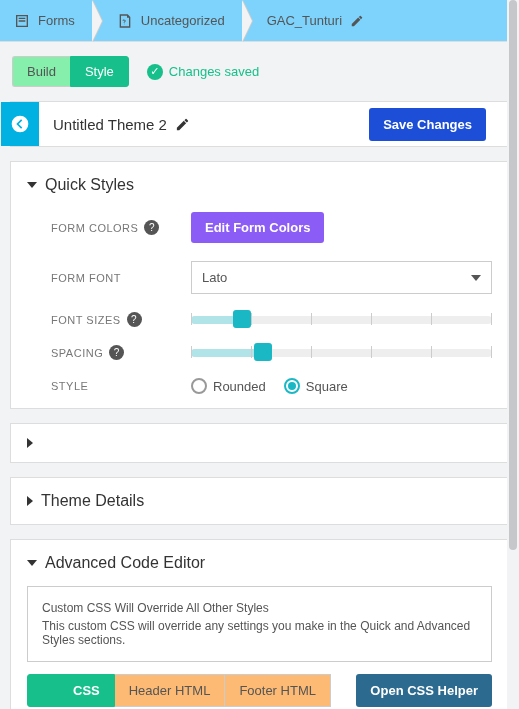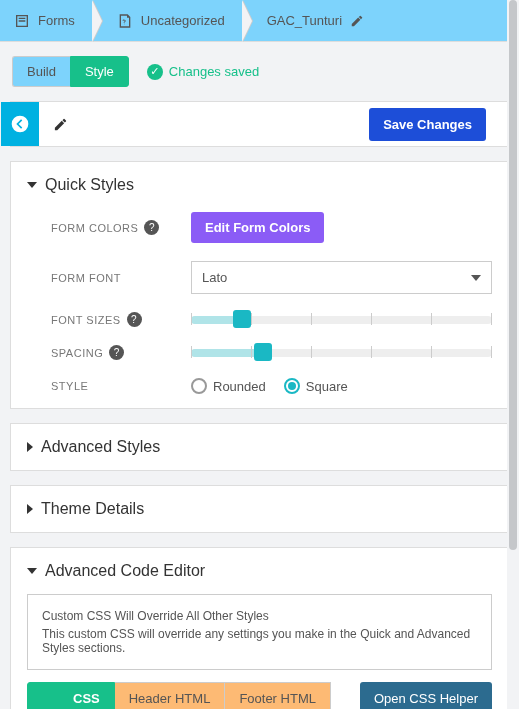--- a/index.html
+++ b/index.html
@@ -9,21 +9,21 @@
 .breadcrumb { display: flex; height: 42px; background: #7dd3fc; border-bottom: 1px solid #ddd; }
 .crumb { display: flex; align-items: center; padding: 0 18px 0 14px; position: relative; color: #555; font-size: 13px; gap: 8px; }
 .crumb::after { content: ""; position: absolute; right: -9px; top: 0; width: 0; height: 0; border-top: 21px solid transparent; border-bottom: 21px solid transparent; border-left: 10px solid #f2f3f5; z-index: 2; }
 .crumb::before { content: ""; position: absolute; right: -10px; top: 0; width: 0; height: 0; border-top: 21px solid transparent; border-bottom: 21px solid transparent; border-left: 10px solid #ccc; z-index: 1; }
 .crumb:last-child::after, .crumb:last-child::before { display:none; }
 .crumb svg { width: 16px; height: 16px; fill: #555; }
 .crumb2, .crumb3 { padding-left: 24px; }
 
 
 .tabrow { display: flex; align-items: center; padding: 14px 12px; gap: 0; }
-.tab { padding: 7px 14px; font-size: 13px; border: 1px solid #ccc; color: #555; background: #7dd3fc; cursor: pointer; }
+.tab { padding: 7px 14px; font-size: 13px; border: 1px solid #ccc; color: #555; background: #86efac; cursor: pointer; }
 .tab:first-of-type { border-radius: 3px 0 0 3px; border-right: none; }
 .tab.active { background: #17c08a; color: #fff; border-color: #17c08a; border-radius: 0 3px 3px 0; }
 .saved { display: flex; align-items: center; gap: 6px; color: #17c08a; font-size: 13px; margin-left: 18px; }
 .saved-icon { width: 16px; height: 16px; border-radius: 50%; background: #17c08a; display: flex; align-items: center; justify-content: center; color: #fff; font-size: 11px; }
 
 
 .titlebar { display: flex; align-items: center; background: #fff; border: 1px solid #ddd; margin: 0 10px; }
 .backbtn { width: 38px; height: 44px; background: #00b1e1; display: flex; align-items: center; justify-content: center; cursor: pointer; margin-left: -10px; }
 .backbtn svg { width: 20px; height: 20px; fill: #fff; }
 .titlename { flex: 1; padding: 0 14px; font-size: 15px; color: #333; display: flex; align-items: center; gap: 8px; }
@@ -56,21 +56,21 @@
 .radio-inner { width: 8px; height: 8px; border-radius: 50%; background: #1ab8c4; }
 
 .notebox { border: 1px solid #ccc; padding: 14px 14px; margin-top: 14px; font-size: 12px; color: #555; }
 .notebox .notetitle { margin-bottom: 4px; }
 
 .codetabs { display: flex; margin-top: 12px; align-items: center; }
 .codetab { padding: 8px 14px; font-size: 13px; border: 1px solid #ccc; color: #555; background: #fdba74; cursor: pointer; }
 .codetab:first-child { border-radius: 3px 0 0 3px; padding-left: 45px; }
 .codetab.active { background: #17c08a; color: #fff; border-color: #17c08a; font-weight: 600; }
 .codetab + .codetab { border-left: none; }
-.csshelper { margin-left: auto; background: #2c6b8f; color: #fff; border: none; padding: 9px 14px; font-size: 13px; font-weight: 400; border-radius: 3px; cursor: pointer; }
+.csshelper { margin-left: auto; background: #2c6b8f; color: #fff; border: none; padding: 9px 14px; font-size: 13px; font-weight: 700; border-radius: 3px; cursor: pointer; }
 
 
 .scrollbar { position: absolute; right: 0; top: 0; width: 12px; height: 709px; background: #f2f3f5; }
 .scrollthumb { position: absolute; right: 2px; top: 0; width: 8px; height: 550px; background: #c5c7ca; border-radius: 4px; }
 </style>
 </head>
 <body>
 
 <div class="breadcrumb">
   <div class="crumb">
@@ -103,20 +103,21 @@
 </div>
 
 <div class="titlebar">
   <div class="backbtn">
     <svg viewBox="0 0 24 24">
         <circle cx="12" cy="12" r="10" fill="#fff"></circle>
         <path d="M14 7l-5 5 5 5" stroke="#00b1e1" stroke-width="2" fill="none"></path>
       </svg>
   </div>
   <div class="titlename">
+    <span>Untitled Theme 2</span>
     <svg viewBox="0 0 24 24" style="width:15px;height:15px;fill:#333;">
         <path d="M3 17.25V21h3.75L17.81 9.94l-3.75-3.75L3 17.25zM20.71 7.04a1 1 0 000-1.41l-2.34-2.34a1 1 0 00-1.41 0l-1.83 1.83 3.75 3.75 1.83-1.83z"></path>
       </svg>
   </div>
   <button class="savechanges">Save Changes</button>
 </div>
 
 <div class="panel">
   <div class="panelhead">
     <span class="caret"></span>
@@ -192,21 +193,20 @@
           </span>
         <span>Square</span>
       </div>
     </div>
   </div>
 </div>
 
 <div class="panel">
   <div class="panelhead">
     <span class="caret right"></span>
-    <span>Advanced Styles</span>
   </div>
 </div>
 
 <div class="panel">
   <div class="panelhead">
     <span class="caret right"></span>
     <span>Theme Details</span>
   </div>
 </div>
 

